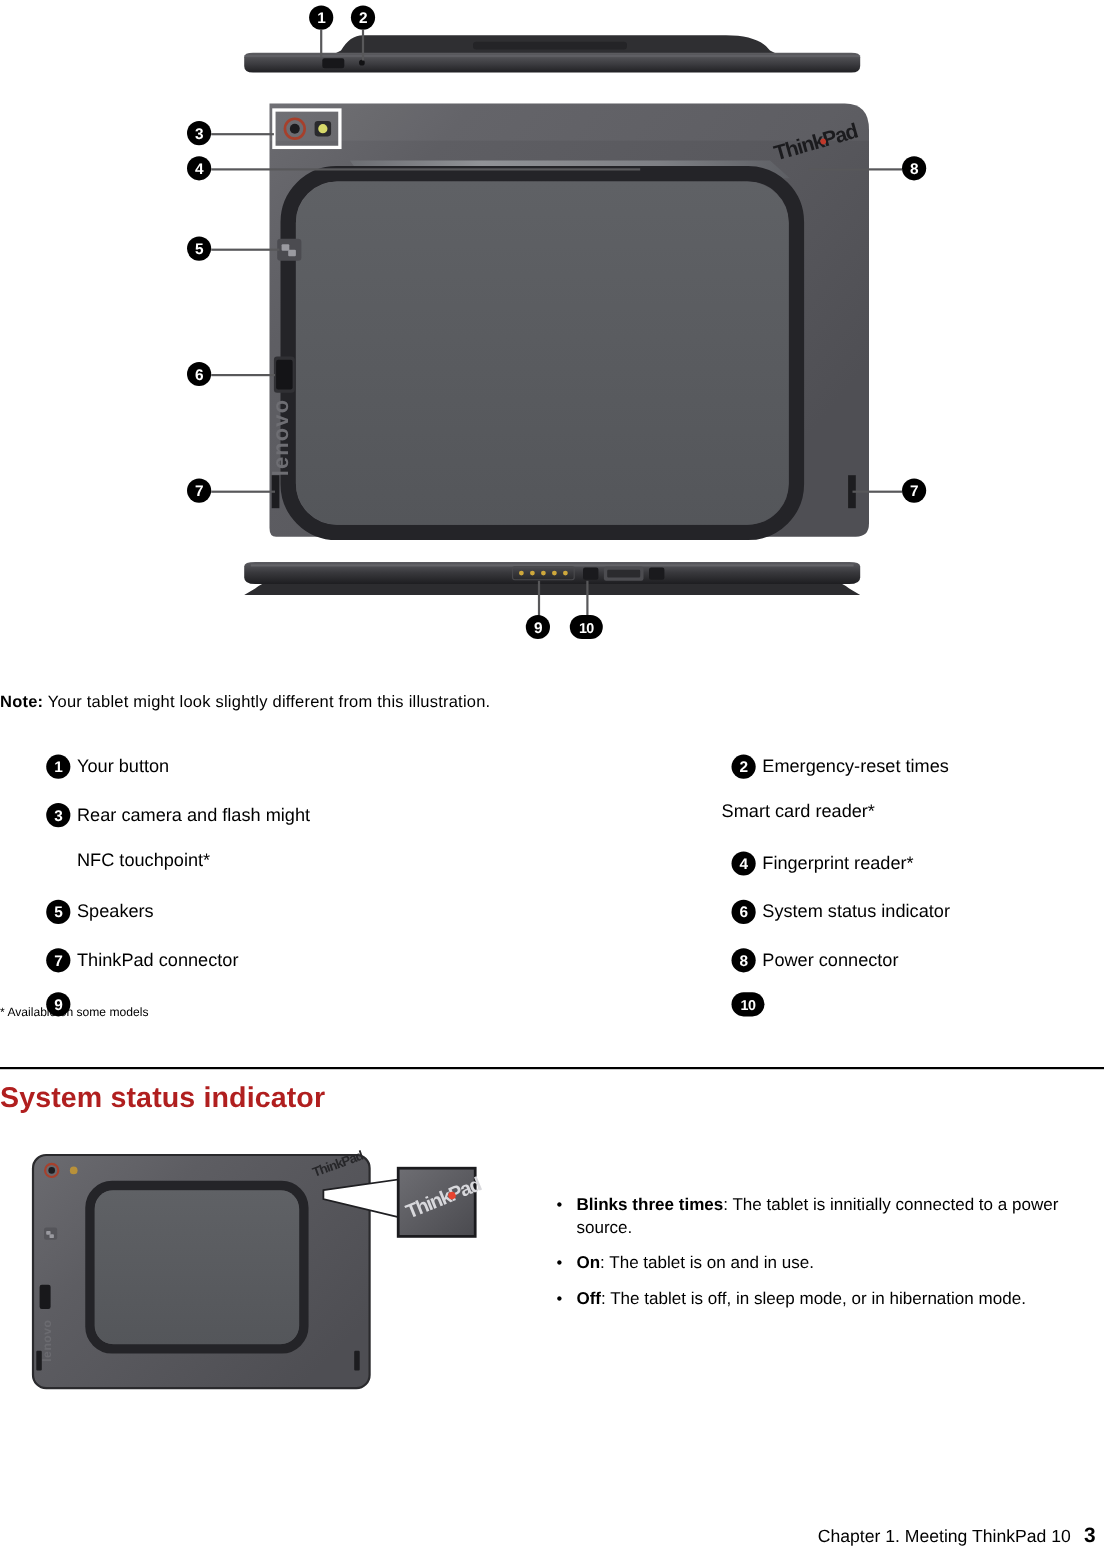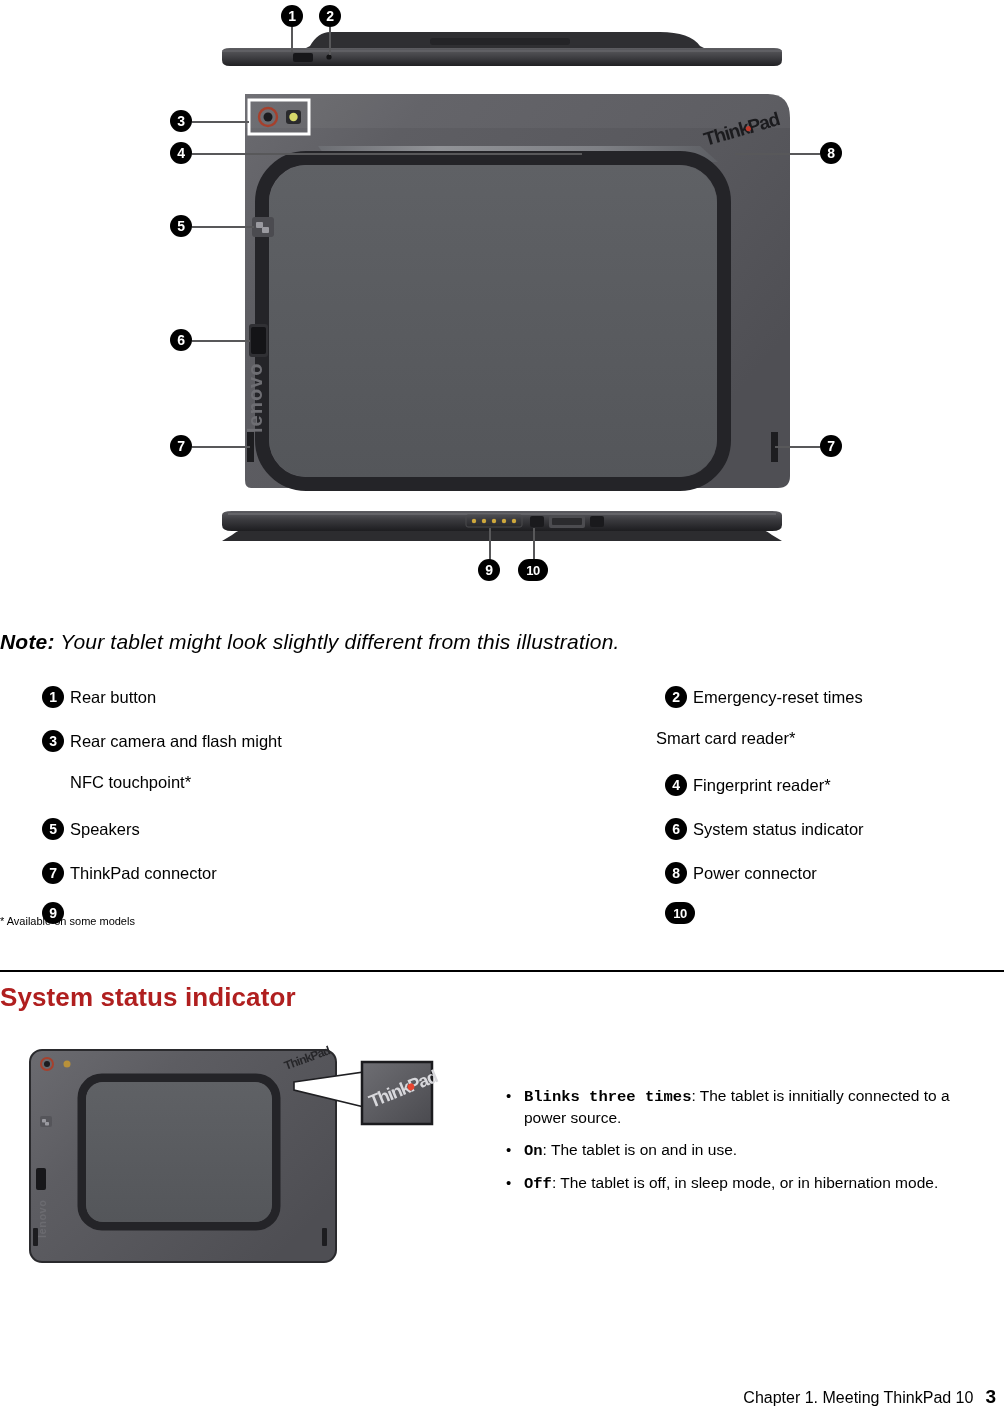--- a/index.html
+++ b/index.html
@@ -48,23 +48,22 @@
     background: #58585a;
   }
   .leader-h { height: 1.5px; }
   .leader-v { width: 1.5px; }
 
   
   .note {
     position: absolute;
     left: 0;
     top: 630px;
-    font-size: 21px;
+    font-size: 15px;
     letter-spacing: 0.2px;
-    font-style: italic;
   }
   .note b { font-weight: bold; }
 
   .legend {
     position: absolute;
     left: 0;
     top: 680px;
     width: 1004px;
     height: 250px;
   }
@@ -130,21 +129,21 @@
     display: flex;
     margin-bottom: 11px;
   }
   .bullet-dot {
     flex: 0 0 auto;
     width: 18px;
     font-size: 15px;
     line-height: 1.35;
   }
   .bullet-text { flex: 1 1 auto; }
-  .bullet-text b { font-weight: bold; font-family: Liberation Mono, monospace; }
+  .bullet-text b { font-weight: bold; }
 
   
   .footer {
     position: absolute;
     right: 8px;
     top: 1386px;
     font-size: 16px;
     white-space: nowrap;
   }
   .footer .pg {
@@ -301,21 +300,21 @@
 
 <div class="note">
   <b>Note:</b>
   <span>Your tablet might look slightly different from this illustration.</span>
 </div>
 
 <div class="legend">
 
   <div class="legend-row" style="left:42px;top:6px">
     <span class="badge badge-lg">1</span>
-    <span class="lbl">Rear button</span>
+    <span class="lbl">Your button</span>
   </div>
 
   <div class="legend-row" style="left:42px;top:50px">
     <span class="badge badge-lg">3</span>
     <span class="lbl">Rear camera and flash might</span>
   </div>
 
   <div class="legend-row legend-indent" style="left:42px;top:94px">
     <span class="lbl">NFC touchpoint*</span>
   </div>

